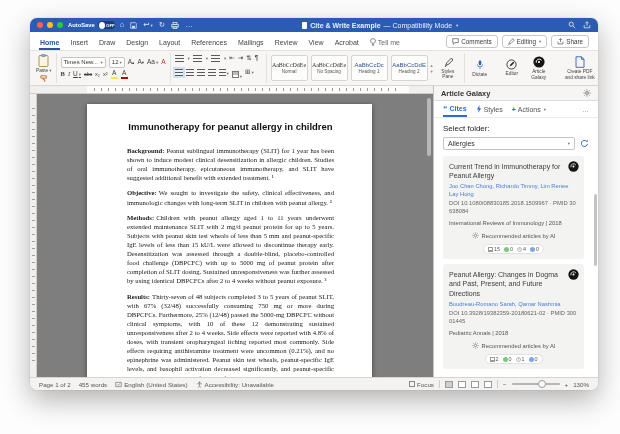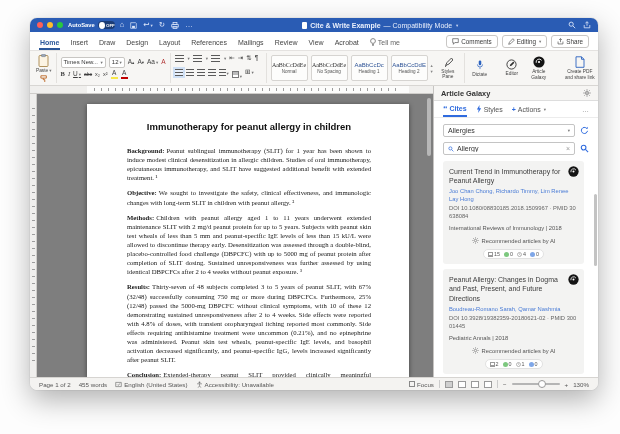--- a/index.html
+++ b/index.html
@@ -59,21 +59,21 @@
   
   .content { flex:1; min-height:0; display:flex; }
   .doc-area { flex:1; position:relative; background:#7e7e7e; overflow:hidden; }
   .hruler { position:absolute; left:0; top:0; right:0; height:8px; background:#f0efed; border-bottom:1px solid #cfcdca; }
   .hruler::before { content:""; position:absolute; left:57px; width:322px; top:0; bottom:0; background:#fcfcfb; }
   .hruler::after { content:""; position:absolute; left:64px; width:308px; bottom:2px; height:3px;
                    background:repeating-linear-gradient(90deg,#9d9d9d 0 1px,transparent 1px 7px); }
   .vruler { position:absolute; left:0; top:8px; bottom:0; width:7px; background:#f0efed; border-right:1px solid #cfcdca; }
   .vruler::after { content:""; position:absolute; top:14px; bottom:10px; left:2px; width:3px;
                    background:repeating-linear-gradient(180deg,#9d9d9d 0 1px,transparent 1px 7px); }
-  .page { position:absolute; left:57px; top:18px; width:322px; height:274px; background:#fff; box-shadow:0 1px 5px rgba(0,0,0,.45); padding:17px 38px 0 40px; }
+  .page { position:absolute; left:57px; top:18px; width:285px; height:274px; background:#fff; box-shadow:0 1px 5px rgba(0,0,0,.45); padding:17px 38px 0 40px; }
   .doc-title { font-size:9.5px; font-weight:700; text-align:center; color:#111; margin-bottom:14px; font-family:"Liberation Sans",sans-serif; }
   .para { font-family:"Liberation Serif",serif; font-size:6.7px; line-height:1.36; color:#1a1a1a; margin-bottom:6px; text-align:justify; }
   .para b { margin-right:2px; }
   .doc-scroll { position:absolute; right:2px; top:12px; width:4px; height:58px; background:#b7b7b7; border-radius:2px; }
 
   
   .sidebar { width:165px; flex:none; background:#fff; border-left:1px solid #c6c4c2; display:flex; flex-direction:column; position:relative; }
   .sb-header { flex:none; height:15px; background:#f6f5f3; border-bottom:1px solid #ddd; display:flex; align-items:center; padding:0 7px; font-size:7.4px; font-weight:700; color:#333; }
   .sb-header .gear { margin-left:auto; color:#666; }
   .sb-tabs { flex:none; height:17px; display:flex; align-items:stretch; gap:9px; padding:0 9px; border-bottom:1px solid #ececec; font-size:7px; color:#555; }
@@ -447,50 +447,35 @@
           </span>
           <span class="sb-tab">
             <span style="color:#2f6bde;font-weight:700;">+</span>
             <span>Actions</span>
             <span class="caret">▾</span>
           </span>
           <span class="sb-more">…</span>
         </div>
 
         <div class="sb-body">
+          <div class="sb-label">Select folder:</div>
 
           <div class="row">
             <span class="folder-select">
               <span>Allergies</span>
               <span class="caret">▾</span>
             </span>
             <span class="ic-blue">
               <svg width="9" height="9" viewBox="0 0 10 10">
                   <path d="M8.3 5.4A3.4 3.4 0 1 1 7.3 2.5" fill="none" stroke="#2f6bde" stroke-width="1.1"></path>
                   <path d="M8.6 0.8v2.3H6.3z" fill="#2f6bde"></path>
                 </svg>
             </span>
           </div>
 
-          <div class="row" style="margin-top:5px;">
-            <span class="search-box">
-              <svg width="6" height="6" viewBox="0 0 10 10">
-                  <circle cx="4" cy="4" r="2.6" fill="none" stroke="#2f6bde" stroke-width="1.2"></circle>
-                  <line x1="6.1" y1="6.1" x2="9" y2="9" stroke="#2f6bde" stroke-width="1.2"></line>
-                </svg>
-              <input value="Allergy" style="">
-              <span class="clear-x">×</span>
-            </span>
-            <span>
-              <svg width="9" height="9" viewBox="0 0 10 10">
-                  <circle cx="4" cy="4" r="2.6" fill="none" stroke="#2f6bde" stroke-width="1.2"></circle>
-                  <line x1="6.1" y1="6.1" x2="9" y2="9" stroke="#2f6bde" stroke-width="1.2"></line>
-                </svg>
-            </span>
-          </div>
 
           <div class="results">
 
             <div class="card">
               <div class="card-title">Current Trend in Immunotherapy for Peanut Allergy</div>
               <div class="card-logo">
                 <svg width="11" height="11" viewBox="0 0 12 12">
                     <circle cx="6" cy="6" r="5.6" fill="#141414"></circle>
                     <path d="M3.2 6.8A3 3 0 0 1 8.6 4.4" fill="none" stroke="#fff" stroke-width="0.9"></path>
                     <circle cx="6" cy="6" r="1.1" fill="#fff"></circle>

